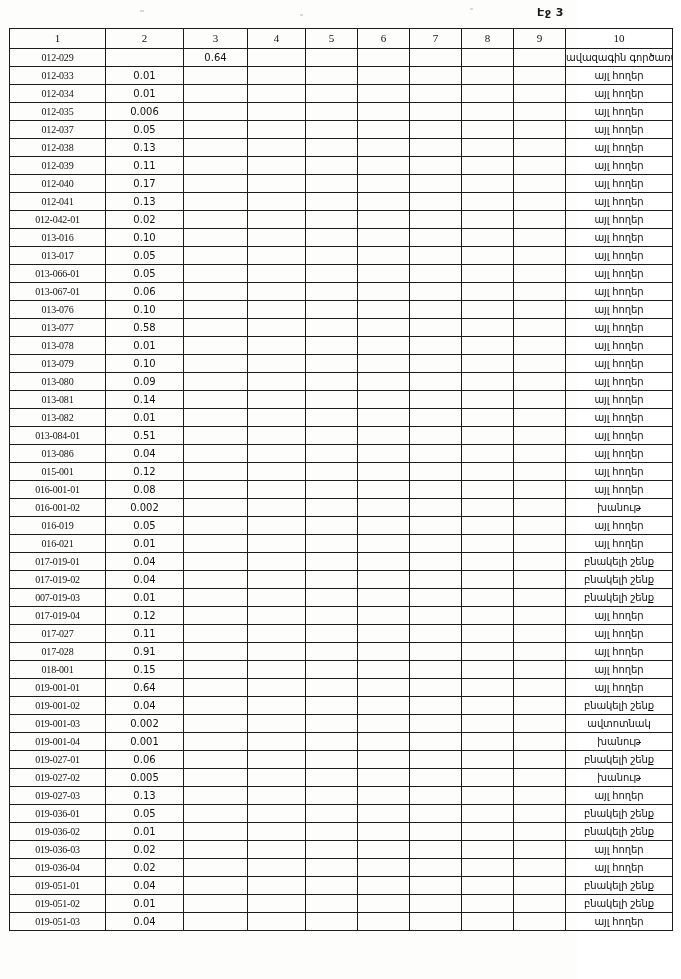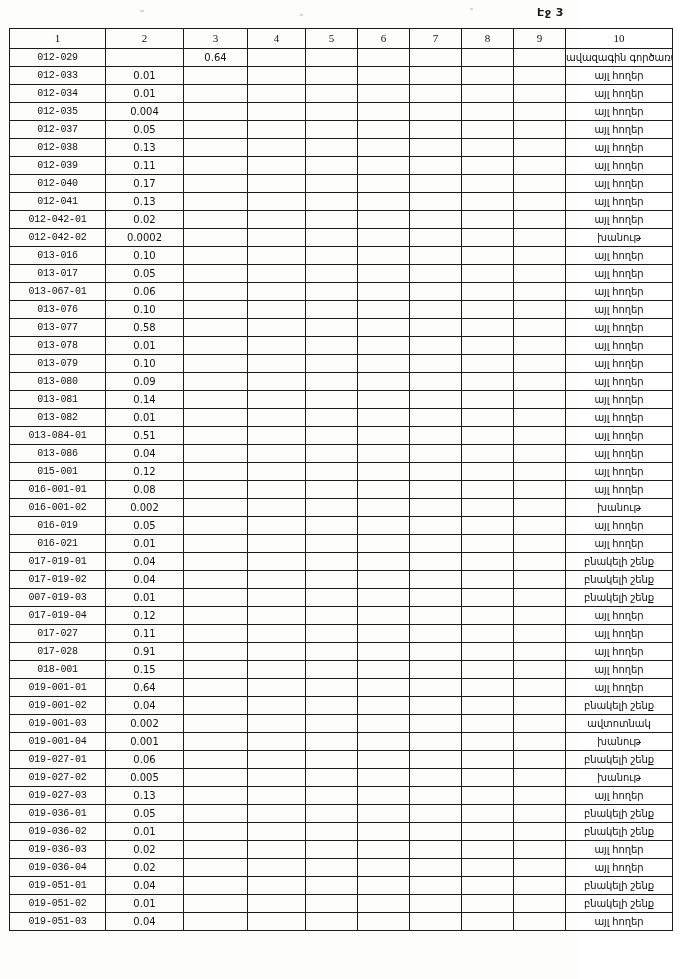--- a/index.html
+++ b/index.html
@@ -56,21 +56,21 @@
   table.grid thead th {
     height: 19px;
     line-height: 19px;
     font-size: 11px;
     font-family: "Liberation Serif", serif;
     font-weight: normal;
   }
   td.c1 {
     text-align: left;
     padding-left: 3px;
-    font-family: Liberation Mono, monospace;
+    font-family: Liberation Serif, serif;
     font-size: 9.5px;
     letter-spacing: -0.2px;
   }
   td.c2 {
     font-family: "DejaVu Sans", sans-serif;
     font-size: 9.5px;
   }
   td.c3 {
     font-family: "DejaVu Sans", sans-serif;
     font-size: 9.5px;
@@ -172,21 +172,21 @@
             <td class="c4"></td>
             <td class="c5"></td>
             <td class="c6"></td>
             <td class="c7"></td>
             <td class="c8"></td>
             <td class="c9"></td>
             <td class="c10">այլ հողեր</td>
           </tr>
           <tr>
             <td class="c1">012-035</td>
-            <td class="c2">0.004</td>
+            <td class="c2">0.006</td>
             <td class="c3"></td>
             <td class="c4"></td>
             <td class="c5"></td>
             <td class="c6"></td>
             <td class="c7"></td>
             <td class="c8"></td>
             <td class="c9"></td>
             <td class="c10">այլ հողեր</td>
           </tr>
           <tr>
@@ -255,45 +255,45 @@
             <td class="c3"></td>
             <td class="c4"></td>
             <td class="c5"></td>
             <td class="c6"></td>
             <td class="c7"></td>
             <td class="c8"></td>
             <td class="c9"></td>
             <td class="c10">այլ հողեր</td>
           </tr>
           <tr>
-            <td class="c1">012-042-02</td>
-            <td class="c2">0.0002</td>
-            <td class="c3"></td>
-            <td class="c4"></td>
-            <td class="c5"></td>
-            <td class="c6"></td>
-            <td class="c7"></td>
-            <td class="c8"></td>
-            <td class="c9"></td>
-            <td class="c10">խանութ</td>
-          </tr>
-          <tr>
             <td class="c1">013-016</td>
             <td class="c2">0.10</td>
             <td class="c3"></td>
             <td class="c4"></td>
             <td class="c5"></td>
             <td class="c6"></td>
             <td class="c7"></td>
             <td class="c8"></td>
             <td class="c9"></td>
             <td class="c10">այլ հողեր</td>
           </tr>
           <tr>
             <td class="c1">013-017</td>
+            <td class="c2">0.05</td>
+            <td class="c3"></td>
+            <td class="c4"></td>
+            <td class="c5"></td>
+            <td class="c6"></td>
+            <td class="c7"></td>
+            <td class="c8"></td>
+            <td class="c9"></td>
+            <td class="c10">այլ հողեր</td>
+          </tr>
+          <tr>
+            <td class="c1">013-066-01</td>
             <td class="c2">0.05</td>
             <td class="c3"></td>
             <td class="c4"></td>
             <td class="c5"></td>
             <td class="c6"></td>
             <td class="c7"></td>
             <td class="c8"></td>
             <td class="c9"></td>
             <td class="c10">այլ հողեր</td>
           </tr>

